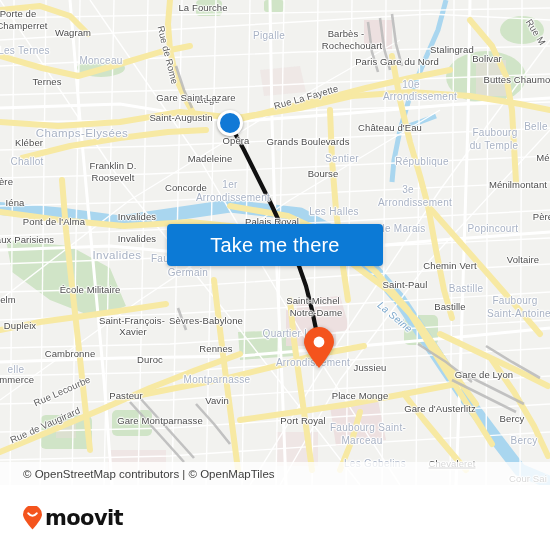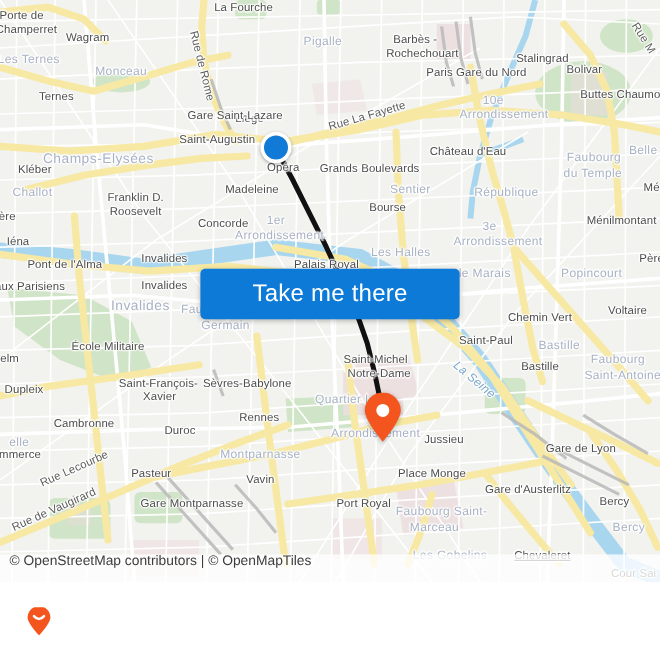--- a/index.html
+++ b/index.html
@@ -100,21 +100,22 @@
     justify-content: center;
   }
 
   
   #attribution {
     position: absolute;
     left: 0; top: 462px;
     width: 550px; height: 23px;
     background: rgba(255,255,255,0.78);
     display: flex;
-    padding-left: 8px;
+    align-items: center;
+    padding-left: 23px;
     box-sizing: border-box;
     font-size: 11.5px;
     color: #3d3d3d;
   }
 
   
   #footer {
     position: absolute;
     left: 0; top: 485px;
     width: 550px; height: 65px;
@@ -433,15 +434,16 @@
       <span>© OpenStreetMap contributors | © OpenMapTiles</span>
     </div>
   </div>
 
   <div id="footer">
     <div id="moovit-logo">
       <svg width="21" height="24" viewBox="0 0 21 24">
         <path d="M10.5 23.5 C10.5 23.5 20 13.5 20 8.6 A9.5 9.5 0 1 0 1 8.6 C1 13.5 10.5 23.5 10.5 23.5 Z" fill="#f4541d"></path>
         <path d="M6.3 7.4 Q10.5 12.2 14.7 7.4" stroke="#ffffff" stroke-width="2.1" fill="none" stroke-linecap="round"></path>
       </svg>
+      <span id="moovit-word">moovit</span>
     </div>
   </div>
 </div>
 
 </body></html>

